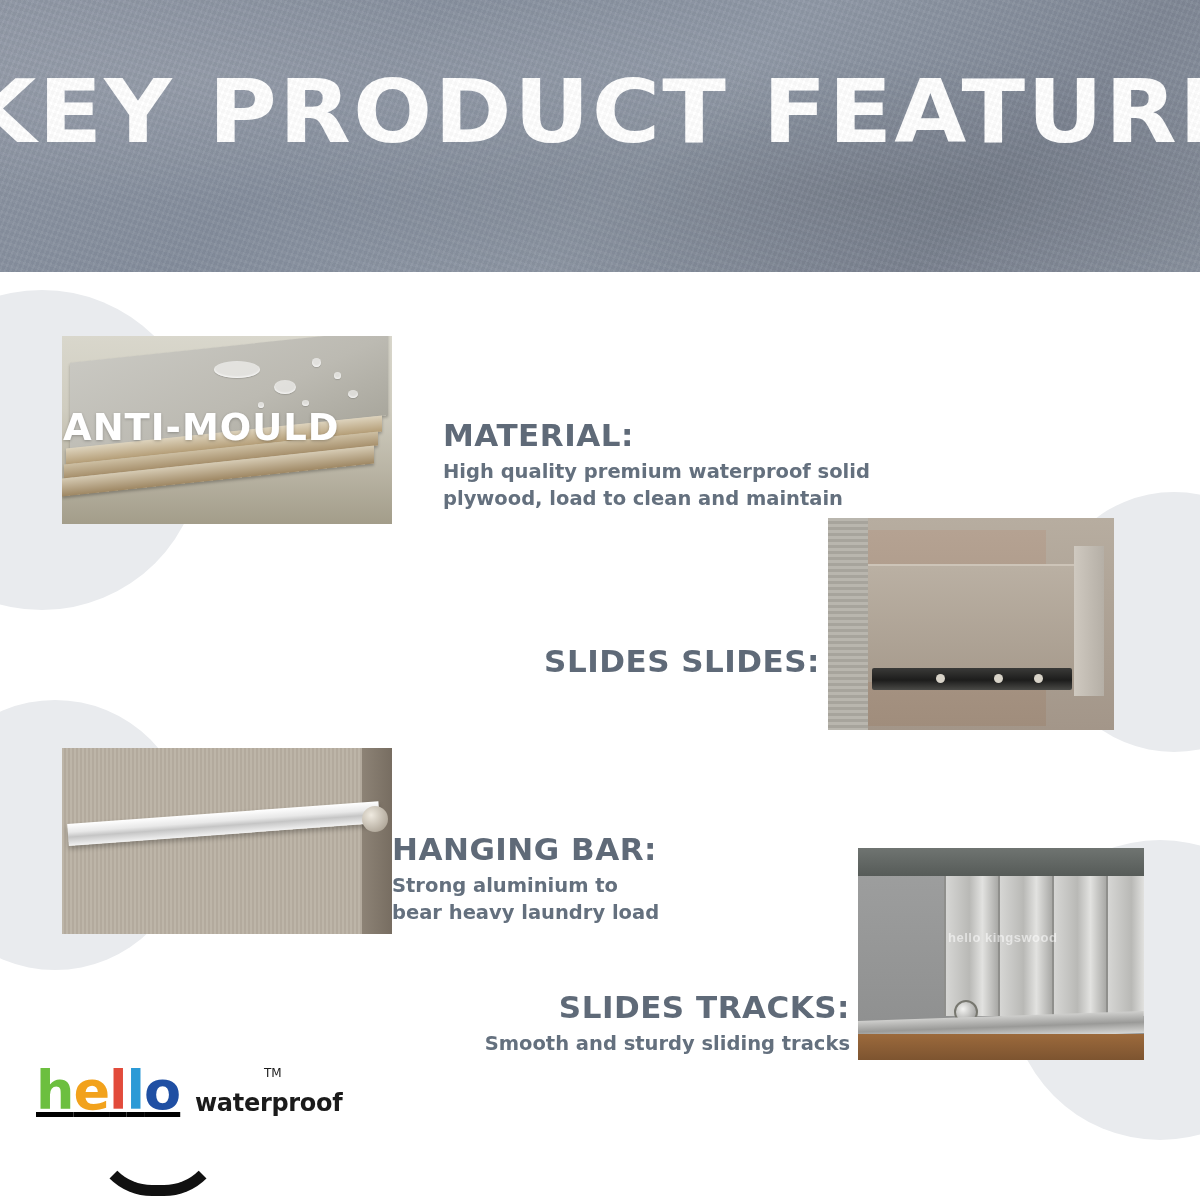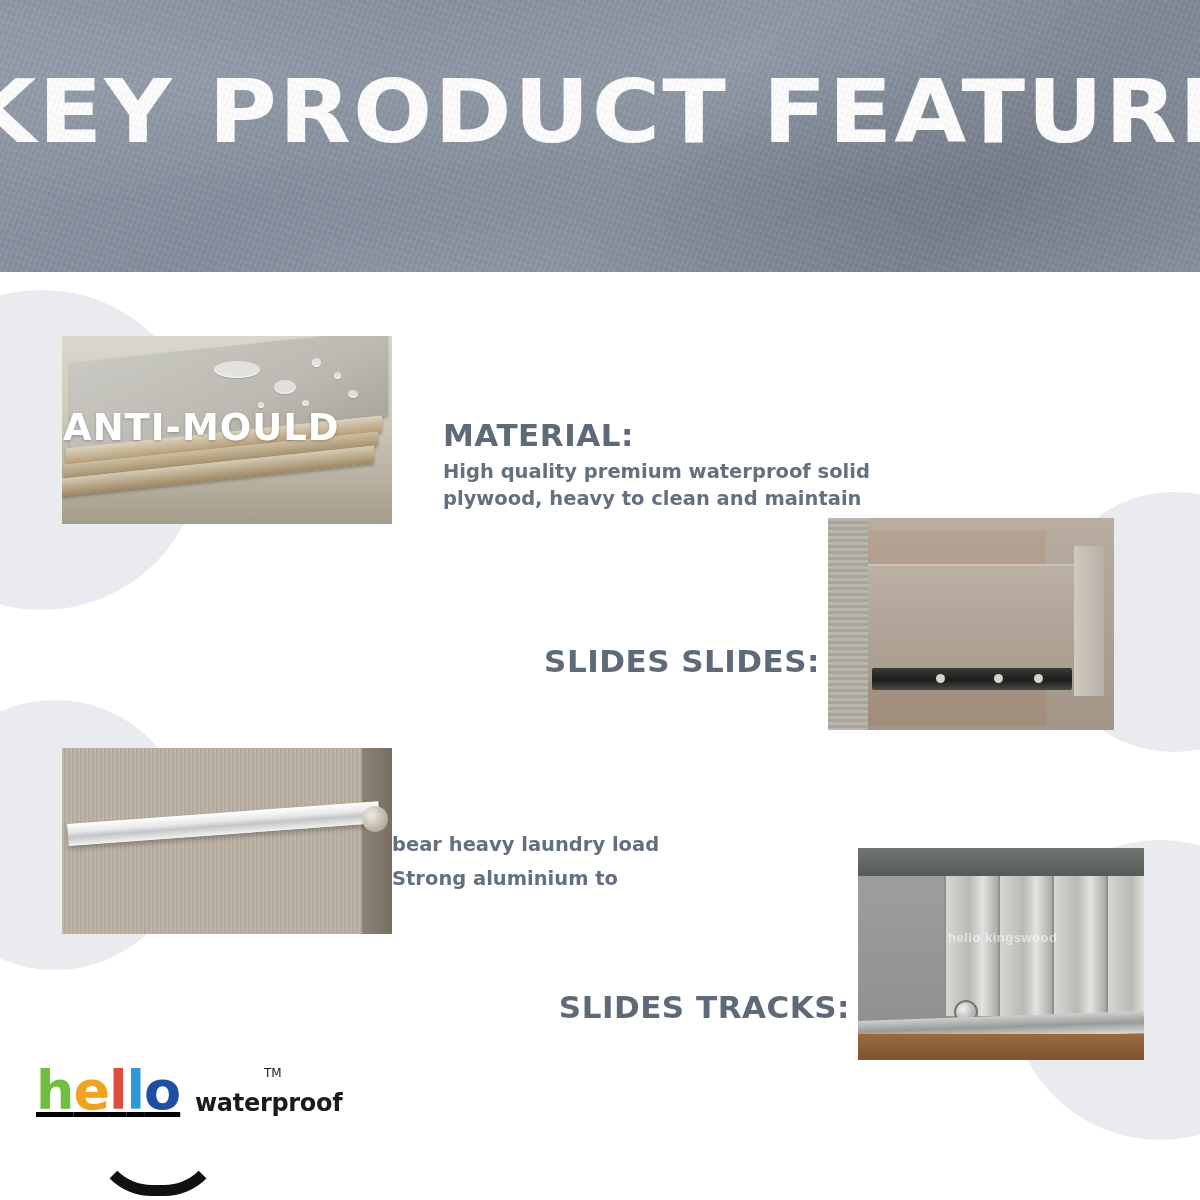--- a/index.html
+++ b/index.html
@@ -299,21 +299,21 @@
   <div class="pw-drop" style="left:250px;top:22px;width:9px;height:9px;"></div>
   <div class="pw-drop" style="left:272px;top:36px;width:7px;height:7px;"></div>
   <div class="pw-drop" style="left:286px;top:54px;width:10px;height:8px;"></div>
   <div class="pw-drop" style="left:240px;top:64px;width:7px;height:6px;"></div>
   <div class="pw-drop" style="left:196px;top:66px;width:6px;height:6px;"></div>
 </div>
 <div id="overlay-antimould">ANTI-MOULD</div>
 
 <div class="textblock align-left" id="text-material">
   <div class="feat-title">MATERIAL:</div>
-  <div class="feat-desc">High quality premium waterproof solid plywood, heavy to clean and maintain</div>
+  <div class="feat-desc">High quality premium waterproof solid plywood, load to clean and maintain</div>
 </div>
 
 <div class="photo" id="photo-drawer">
   <div class="dw-wall"></div>
   <div class="dw-front"></div>
   <div class="dw-drawer"></div>
   <div class="dw-panel"></div>
   <div class="dw-rail">
     <div class="dw-rail-dot" style="left:64px;"></div>
     <div class="dw-rail-dot" style="left:122px;"></div>
@@ -326,38 +326,40 @@
 </div>
 
 <div class="photo" id="photo-hanging">
   <div class="hb-back"></div>
   <div class="hb-side"></div>
   <div class="hb-bar"></div>
   <div class="hb-cap"></div>
 </div>
 
 <div class="textblock align-left" id="text-hanging">
+  <div class="feat-title">HANGING BAR:</div>
+  <div class="feat-desc">Strong aluminium to</div>
   <div class="feat-desc" style="margin-top:0;">bear heavy laundry load</div>
-  <div class="feat-desc">Strong aluminium to</div>
 </div>
 
 <div class="photo" id="photo-sliding">
   <div class="sl-top"></div>
   <div class="sl-door sl-d1"></div>
   <div class="sl-door sl-d2"></div>
   <div class="sl-door sl-d3"></div>
   <div class="sl-door sl-d4"></div>
   <div class="sl-wheel"></div>
   <div class="sl-track"></div>
   <div class="sl-floor"></div>
   <div class="sl-wm">hello kingswood</div>
 </div>
 
 <div class="textblock align-right" id="text-sliding">
   <div class="feat-title">SLIDES TRACKS:</div>
+  <div class="feat-desc">Smooth and sturdy sliding tracks</div>
 </div>
 
 <div class="logo">
   <div class="logo-word">
     <span class="l-h">h</span><span class="l-e">e</span><span class="l-l1">l</span><span class="l-l2">l</span><span class="l-o">o</span>
   </div>
   <div class="logo-sub">waterproof</div>
   <div class="logo-tm">TM</div>
   <div class="logo-smile"></div>
 </div>

